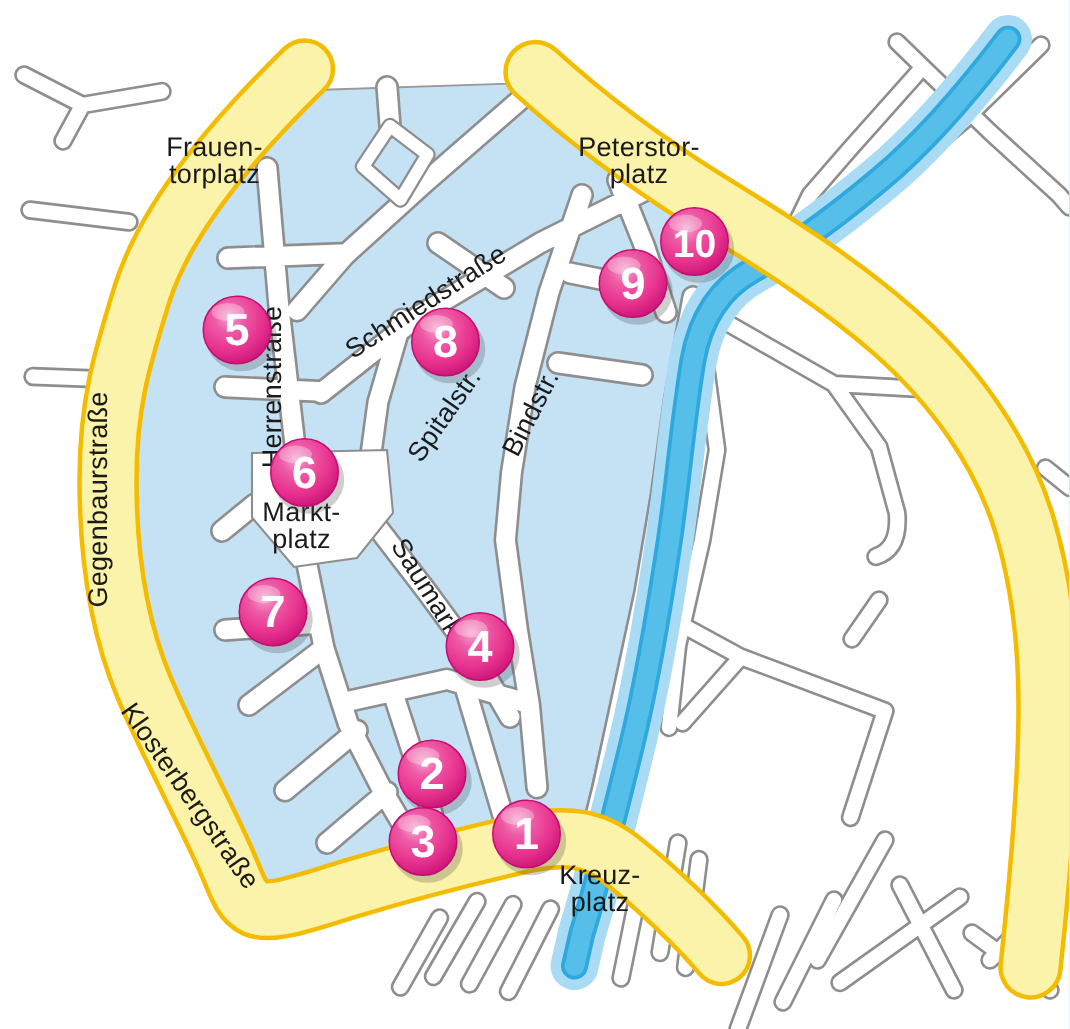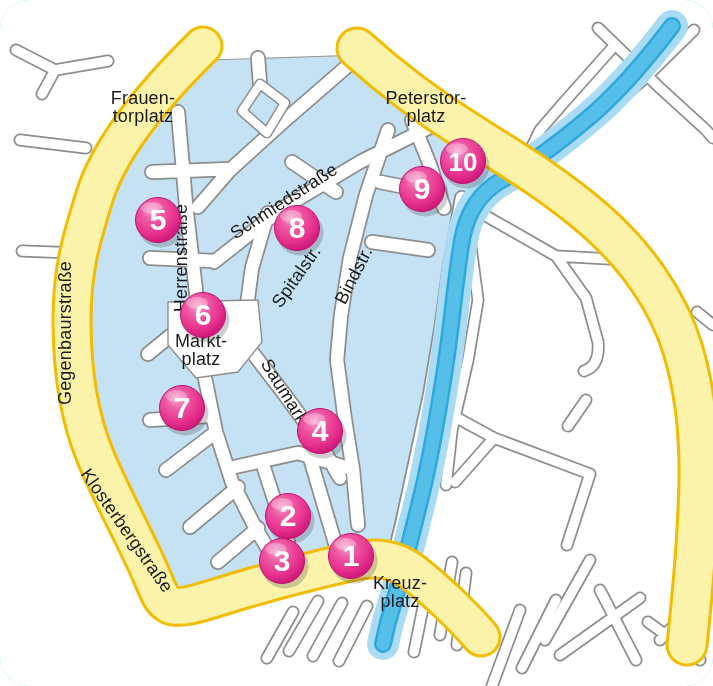--- a/index.html
+++ b/index.html
@@ -1,16 +1,16 @@
 <!DOCTYPE html>
 <html><head>
 <meta charset="utf-8">
 <style>
   html,body{margin:0;padding:0;background:#ffffff;}
-  .map-wrap{width:713px;height:686px;position:relative;overflow:hidden;background:#5eead4;border-radius:29px;}
+  .map-wrap{width:713px;height:686px;position:relative;overflow:hidden;background:#5eead4;}
   svg{display:block;font-family:"Liberation Sans","DejaVu Sans",sans-serif;}
   .lbl{fill:#1a1a1a;font-size:18px;font-weight:500;letter-spacing:.2px;}
   .marker-num{fill:#ffffff;font-weight:bold;text-anchor:middle;
      font-family:"Liberation Sans","DejaVu Sans",sans-serif;}
 </style>
 </head>
 <body>
 
 <div class="map-wrap">
 <svg id="map-svg" width="713" height="686" viewBox="0 0 713 686" xmlns="http://www.w3.org/2000/svg">

